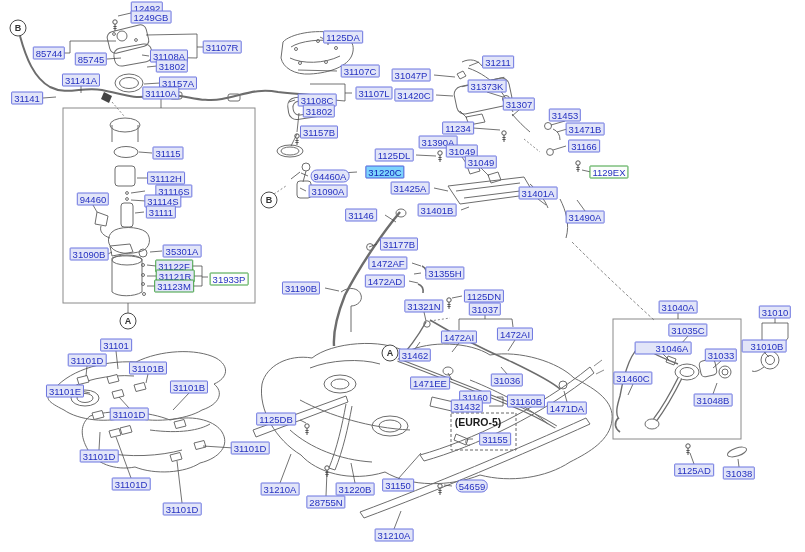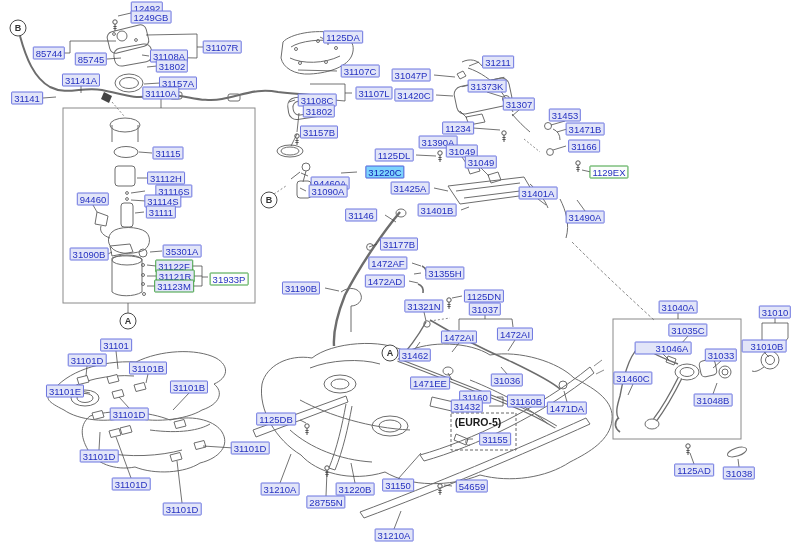--- a/index.html
+++ b/index.html
@@ -286,21 +286,21 @@
       <div class="lbl" style="left: 519px; top: 104px;">31307</div>
       <div class="lbl" style="left: 458px; top: 128px;">11234</div>
       <div class="lbl" style="left: 565px; top: 115px;">31453</div>
       <div class="lbl" style="left: 585px; top: 129px;">31471B</div>
       <div class="lbl" style="left: 584px; top: 146px;">31166</div>
       <div class="lbl" style="left: 394px; top: 155px;">1125DL</div>
       <div class="lbl" style="left: 462px; top: 151px;">31049</div>
       <div class="lbl" style="left: 481px; top: 162px;">31049</div>
       <div class="lbl green2" style="left: 609px; top: 172px;">1129EX</div>
       <div class="lbl hl" style="left: 385px; top: 172px;">31220C</div>
-      <div class="lbl" style="left: 330px; top: 183px;">94460A</div>
+      <div class="lbl" style="left: 330px; top: 176px; border-radius: 6px;">94460A</div>
       <div class="lbl" style="left: 328px; top: 191px;">31090A</div>
       <div class="lbl" style="left: 410px; top: 188px;">31425A</div>
       <div class="lbl" style="left: 538px; top: 193px;">31401A</div>
       <div class="lbl" style="left: 437px; top: 210px;">31401B</div>
       <div class="lbl" style="left: 585px; top: 217px;">31490A</div>
       <div class="lbl" style="left: 361px; top: 215px;">31146</div>
       <div class="lbl" style="left: 399px; top: 244px;">31177B</div>
       <div class="lbl" style="left: 388px; top: 263px;">1472AF</div>
       <div class="lbl" style="left: 385px; top: 281px;">1472AD</div>
       <div class="lbl" style="left: 445px; top: 273px;">31355H</div>
@@ -317,21 +317,21 @@
       <div class="lbl" style="left: 526px; top: 401px;">31160B</div>
       <div class="lbl" style="left: 467px; top: 406px;">31432</div>
       <div class="lbl" style="left: 567px; top: 408px;">1471DA</div>
       <div class="lbl plain" style="left: 478px; top: 422px;">(EURO-5)</div>
       <div class="lbl" style="left: 495px; top: 439px;">31155</div>
       <div class="lbl" style="left: 276px; top: 419px;">1125DB</div>
       <div class="lbl" style="left: 280px; top: 489px;">31210A</div>
       <div class="lbl" style="left: 326px; top: 502px;">28755N</div>
       <div class="lbl" style="left: 355px; top: 489px;">31220B</div>
       <div class="lbl" style="left: 398px; top: 485px;">31150</div>
-      <div class="lbl" style="left: 472px; top: 486px;">54659</div>
+      <div class="lbl" style="left: 472px; top: 486px; border-radius: 6px;">54659</div>
       <div class="lbl" style="left: 394px; top: 535px;">31210A</div>
       <div class="lbl" style="left: 678px; top: 307px;">31040A</div>
       <div class="lbl" style="left: 688px; top: 330px;">31035C</div>
       <div class="lbl" style="left: 663px; top: 348px; padding-left: 20px;">31046A</div>
       <div class="lbl" style="left: 721px; top: 355px;">31033</div>
       <div class="lbl" style="left: 633px; top: 378px;">31460C</div>
       <div class="lbl" style="left: 713px; top: 400px;">31048B</div>
       <div class="lbl" style="left: 775px; top: 312px;">31010</div>
       <div class="lbl" style="left: 764px; top: 346px; padding-left: 8px;">31010B</div>
       <div class="lbl" style="left: 694px; top: 470px;">1125AD</div>

